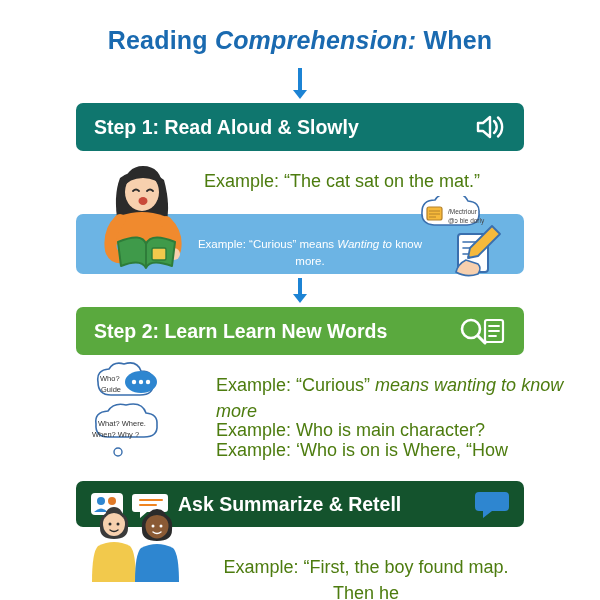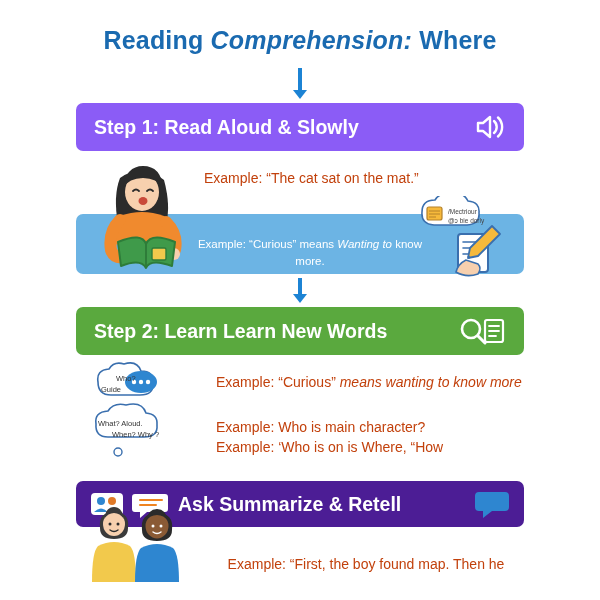--- a/index.html
+++ b/index.html
@@ -70,37 +70,37 @@
     font-size: 19.5px;
     font-weight: bold;
     color: #ffffff;
     white-space: nowrap;
   }
   .bar1 {
     left: 76px;
     top: 103px;
     width: 448px;
     height: 48px;
-    background: #8b5cf6;
+    background: #0f766e;
     padding: 0 18px;
   }
   .bar2 {
     left: 76px;
     top: 307px;
     width: 448px;
     height: 48px;
     background: #5aa93e;
     padding: 0 18px;
   }
   .bar3 {
     left: 76px;
     top: 481px;
     width: 448px;
     height: 46px;
-    background: #4c1d95;
+    background: #14532d;
     padding: 0 14px;
   }
 
   
   .strip {
     position: absolute;
     left: 76px;
     top: 214px;
     width: 448px;
     height: 60px;
@@ -115,22 +115,22 @@
     text-align: center;
     font-size: 11.5px;
     color: #ffffff;
     line-height: 1.45;
   }
   .strip-text .ital { font-style: italic; }
 
   
   .ex {
     position: absolute;
-    font-size: 14px;
-    color: #c2410c;
+    font-size: 18px;
+    color: #4d7c0f;
     line-height: 1.45;
   }
   .ex .ital { font-style: italic; }
   .ex1 { left: 204px; top: 168px; }
   .ex-s2-a { left: 216px; top: 372px; }
   .ex-s2-b { left: 216px; top: 409px; margin-top: 8px; }
   .ex-s2-c { left: 216px; top: 437px; }
   .ex-s3 {
     left: 216px;
     top: 538px;
@@ -195,21 +195,21 @@
 
   svg { display: block; }
   .noselect { user-select: none; }
 </style>
 </head>
 <body>
 
 <div class="page">
 
   <div class="title noselect">
-    <span>Reading </span><span class="t-italic">Comprehension:</span><span> Where</span>
+    <span>Reading </span><span class="t-italic">Comprehension:</span><span> When</span>
   </div>
 
   <div class="arrow" style="left:293px; top:68px;">
     <div class="shaft" style="height:22px;"></div>
     <div class="head"></div>
   </div>
 
   <div class="bar bar1">
     <span class="bar-label">Step 1: Read Aloud &amp; Slowly</span>
     <span class="ico-speaker">
@@ -305,24 +305,24 @@
       <path d="M10 20 q-2 -12 11 -13 q5 -8 15 -5 q13 -4 17 7 q13 0 12 12 q1 12 -13 12 l-29 0 q-13 0 -13 -13 z" fill="#ffffff" stroke="#3a6fae" stroke-width="1.6"></path>
 
       <ellipse cx="53" cy="20" rx="16" ry="11" fill="#2e86d0"></ellipse>
       <circle cx="46" cy="20" r="2.2" fill="#ffffff"></circle>
       <circle cx="53" cy="20" r="2.2" fill="#ffffff"></circle>
       <circle cx="60" cy="20" r="2.2" fill="#ffffff"></circle>
 
       <path d="M8 62 q-2 -12 12 -13 q6 -9 18 -6 q16 -4 20 8 q12 1 11 12 q1 12 -13 12 l-36 0 q-13 0 -12 -13 z" fill="#ffffff" stroke="#3a6fae" stroke-width="1.6"></path>
       <circle cx="30" cy="90" r="4" fill="#ffffff" stroke="#3a6fae" stroke-width="1.4"></circle>
     </svg>
-    <div class="bub-text" style="left:28px; top:12px;text-align:center;">Who?</div>
+    <div class="bub-text" style="left:12px; top:12px;text-align:center;">Who?</div>
     <div class="bub-text" style="left:13px; top:23px;">Guide</div>
-    <div class="bub-text" style="left:10px; top:57px;">What? Aloud.</div>
-    <div class="bub-text" style="left:24px; top:68px;">When? Why ?</div>
+    <div class="bub-text" style="left:10px; top:57px;">What? Where.</div>
+    <div class="bub-text" style="left:4px; top:68px;">When? Why ?</div>
   </div>
 
   <div class="bar bar3">
     <span style="margin-right:8px;">
       <svg width="34" height="28" viewBox="0 0 34 28">
         <rect x="1" y="3" width="32" height="22" rx="4" fill="#ffffff"></rect>
         <circle cx="11" cy="11" r="4" fill="#2e86d0"></circle>
         <circle cx="22" cy="11" r="4" fill="#e07a28"></circle>
         <path d="M4 22 q7 -7 14 0" fill="#2e86d0"></path>
         <path d="M16 22 q7 -7 14 0" fill="#e07a28"></path>

